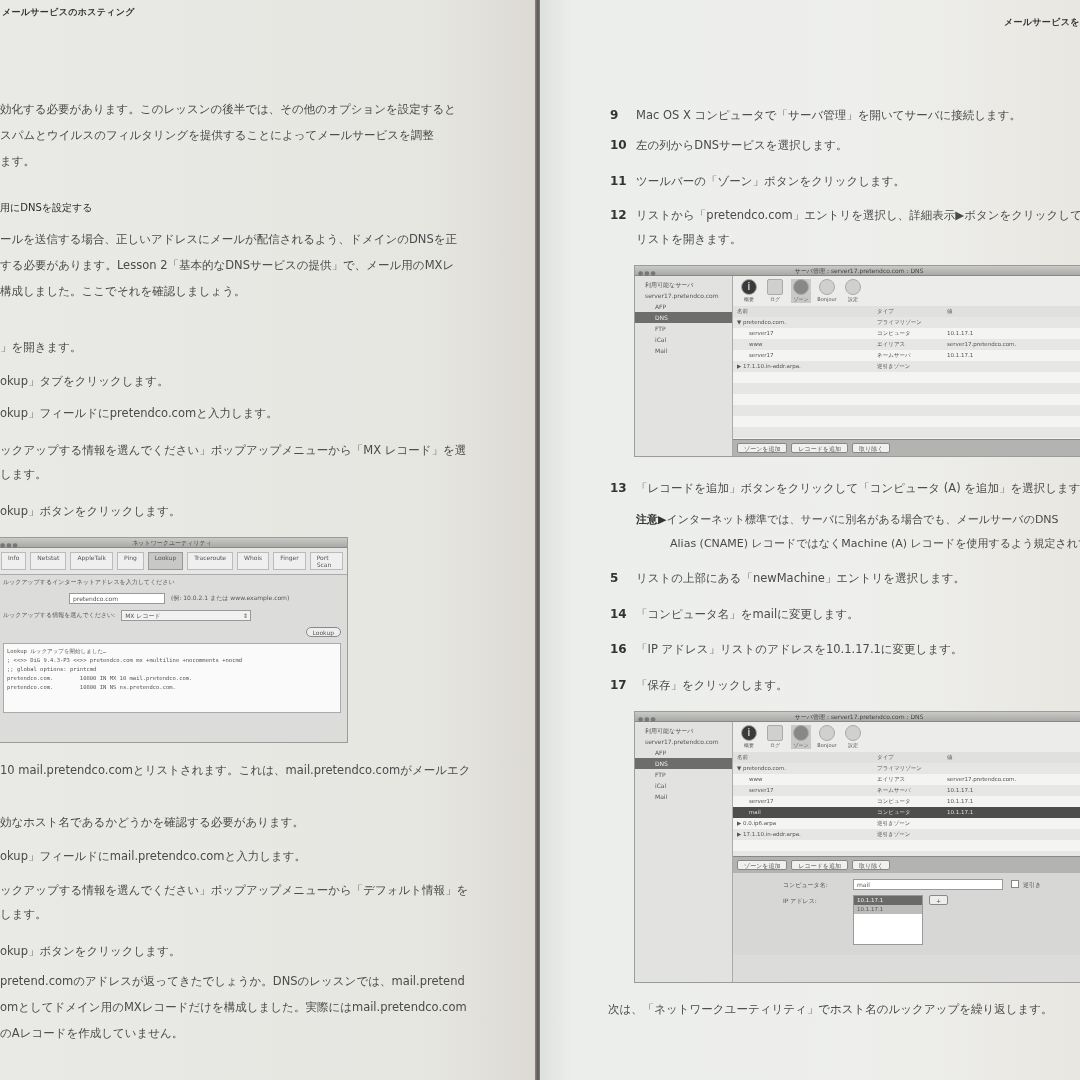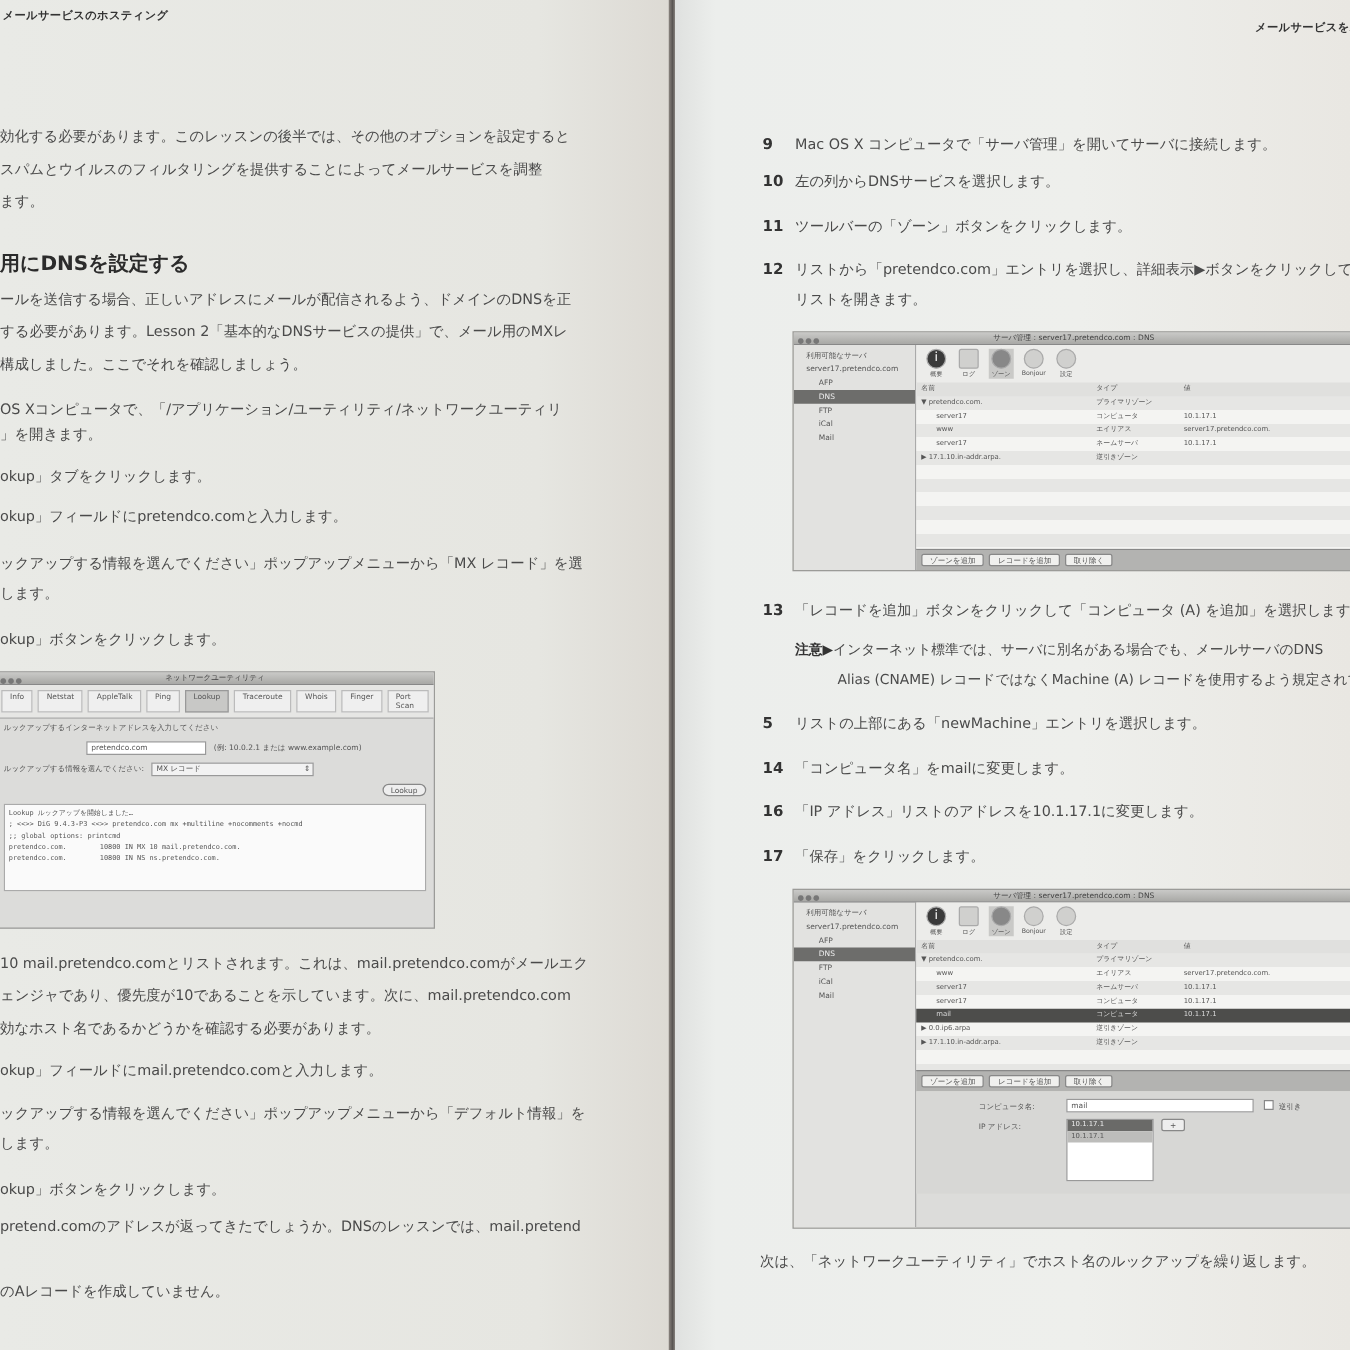--- a/index.html
+++ b/index.html
@@ -6,21 +6,21 @@
   html,body{width:1080px;height:1080px;overflow:hidden;background:#b9b4ad}
   body{position:relative;font-family:"DejaVu Sans","Liberation Sans",sans-serif;color:#3a3a3a}
   .page{position:absolute;top:0;height:1080px;overflow:hidden}
   .page-left{left:0;width:616px;background:linear-gradient(90deg,#e9eae6 0%,#e6e6e1 70%,#dcd9d3 88%,#c9c3bc 97%,#b7b0a9 100%)}
   .page-right{left:540px;width:540px;background:linear-gradient(90deg,#dfe1df 0%,#eceeec 6%,#eeefec 60%,#e9e7e2 100%)}
   .gutter{position:absolute;left:535px;top:0;width:6px;height:1080px;background:linear-gradient(90deg,#8a847f,#5a5653 50%,#9a9590);}
   .running-head{position:absolute;font-size:9px;font-weight:bold;color:#333;letter-spacing:.3px}
   .rh-left{left:2px;top:6px}
   .rh-right{left:464px;top:16px;white-space:nowrap}
   .para{position:absolute;font-size:11.5px;line-height:26px;color:#4a4a4a;white-space:nowrap}
-  .heading{position:absolute;font-size:16px;font-weight:bold;color:#2b2b2b;white-space:nowrap}
+  .heading{position:absolute;font-size:10px;font-weight:normal;color:#2b2b2b;white-space:nowrap}
   .step{position:absolute;font-size:11.5px;color:#4a4a4a;white-space:nowrap;line-height:22px}
   .step .num{display:inline-block;width:26px;font-weight:bold;color:#333;font-size:12px}
   .note{position:absolute;font-size:11px;color:#4a4a4a;white-space:nowrap;line-height:26px}
   .note .tag{font-weight:bold;color:#333}
   .shot{position:absolute;background:#dcdcda;border:1px solid #9b9b98;overflow:hidden;font-size:6px;color:#555}
   .titlebar{height:10px;background:linear-gradient(#c9c9c7,#a9a9a6);border-bottom:1px solid #888;text-align:center;font-size:6px;line-height:10px;color:#444;position:relative}
   .lights{position:absolute;left:3px;top:2px;font-size:6px;letter-spacing:1px;color:#777}
   .nu-tabs{display:flex;gap:4px;padding:4px 4px;border-bottom:1px solid #aaa;background:#e6e6e4}
   .nu-tab{padding:1px 6px;border:1px solid #bbb;background:#efefef;font-size:6px}
   .nu-tab.active{background:#c8c8c6;border-color:#999}
@@ -59,21 +59,20 @@
 
   <div class="para" style="left:0;top:96px">効化する必要があります。このレッスンの後半では、その他のオプションを設定すると</div>
   <div class="para" style="left:0;top:122px">スパムとウイルスのフィルタリングを提供することによってメールサービスを調整</div>
   <div class="para" style="left:0;top:148px">ます。</div>
 
   <div class="heading" style="left:0;top:201px">用にDNSを設定する</div>
   <div class="para" style="left:0;top:226px">ールを送信する場合、正しいアドレスにメールが配信されるよう、ドメインのDNSを正</div>
   <div class="para" style="left:0;top:252px">する必要があります。Lesson 2「基本的なDNSサービスの提供」で、メール用のMXレ</div>
   <div class="para" style="left:0;top:278px">構成しました。ここでそれを確認しましょう。</div>
 
-  <div class="para" style="left:0;top:314px">OS Xコンピュータで、「/アプリケーション/ユーティリティ/ネットワークユーティリ</div>
   <div class="para" style="left:0;top:334px">」を開きます。</div>
   <div class="para" style="left:0;top:368px">okup」タブをクリックします。</div>
   <div class="para" style="left:0;top:400px">okup」フィールドにpretendco.comと入力します。</div>
   <div class="para" style="left:0;top:437px">ックアップする情報を選んでください」ポップアップメニューから「MX レコード」を選</div>
   <div class="para" style="left:0;top:461px">します。</div>
   <div class="para" style="left:0;top:498px">okup」ボタンをクリックします。</div>
 
   <div class="shot" style="left:-4px;top:537px;width:352px;height:206px">
     <div class="titlebar">
       <span class="lights">●●●</span>
@@ -101,29 +100,29 @@
       <span>ルックアップする情報を選んでください:</span>
       <span class="popup"><span>MX レコード</span><span style="position:absolute;right:2px;top:0">⇕</span></span>
     </div>
     <div class="row" style="justify-content:flex-end">
       <span class="btn">Lookup</span>
     </div>
     <div class="console"><div>Lookup ルックアップを開始しました…</div><div></div><div>; &lt;&lt;&gt;&gt; DiG 9.4.3-P3 &lt;&lt;&gt;&gt; pretendco.com mx +multiline +nocomments +nocmd</div><div>;; global options: printcmd</div><div>pretendco.com.        10800 IN MX 10 mail.pretendco.com.</div><div>pretendco.com.        10800 IN NS ns.pretendco.com.</div></div>
   </div>
 
   <div class="para" style="left:0;top:757px">10 mail.pretendco.comとリストされます。これは、mail.pretendco.comがメールエク</div>
-  <div class="para" style="left:0;top:783px">ェンジャであり、優先度が10であることを示しています。次に、mail.pretendco.com</div>
   <div class="para" style="left:0;top:809px">効なホスト名であるかどうかを確認する必要があります。</div>
 
   <div class="para" style="left:0;top:843px">okup」フィールドにmail.pretendco.comと入力します。</div>
   <div class="para" style="left:0;top:877px">ックアップする情報を選んでください」ポップアップメニューから「デフォルト情報」を</div>
   <div class="para" style="left:0;top:901px">します。</div>
   <div class="para" style="left:0;top:938px">okup」ボタンをクリックします。</div>
 
   <div class="para" style="left:0;top:968px">pretend.comのアドレスが返ってきたでしょうか。DNSのレッスンでは、mail.pretend</div>
+  <div class="para" style="left:0;top:994px">omとしてドメイン用のMXレコードだけを構成しました。実際にはmail.pretendco.com</div>
   <div class="para" style="left:0;top:1020px">のAレコードを作成していません。</div>
 </div>
 
 <div class="gutter"></div>
 
 <div class="page page-right">
   <div class="running-head rh-right">メールサービスをホ</div>
 
   <div class="step" style="left:70px;top:104px"><span class="num">9</span><span>Mac OS X コンピュータで「サーバ管理」を開いてサーバに接続します。</span></div>
   <div class="step" style="left:70px;top:134px"><span class="num">10</span><span>左の列からDNSサービスを選択します。</span></div>

